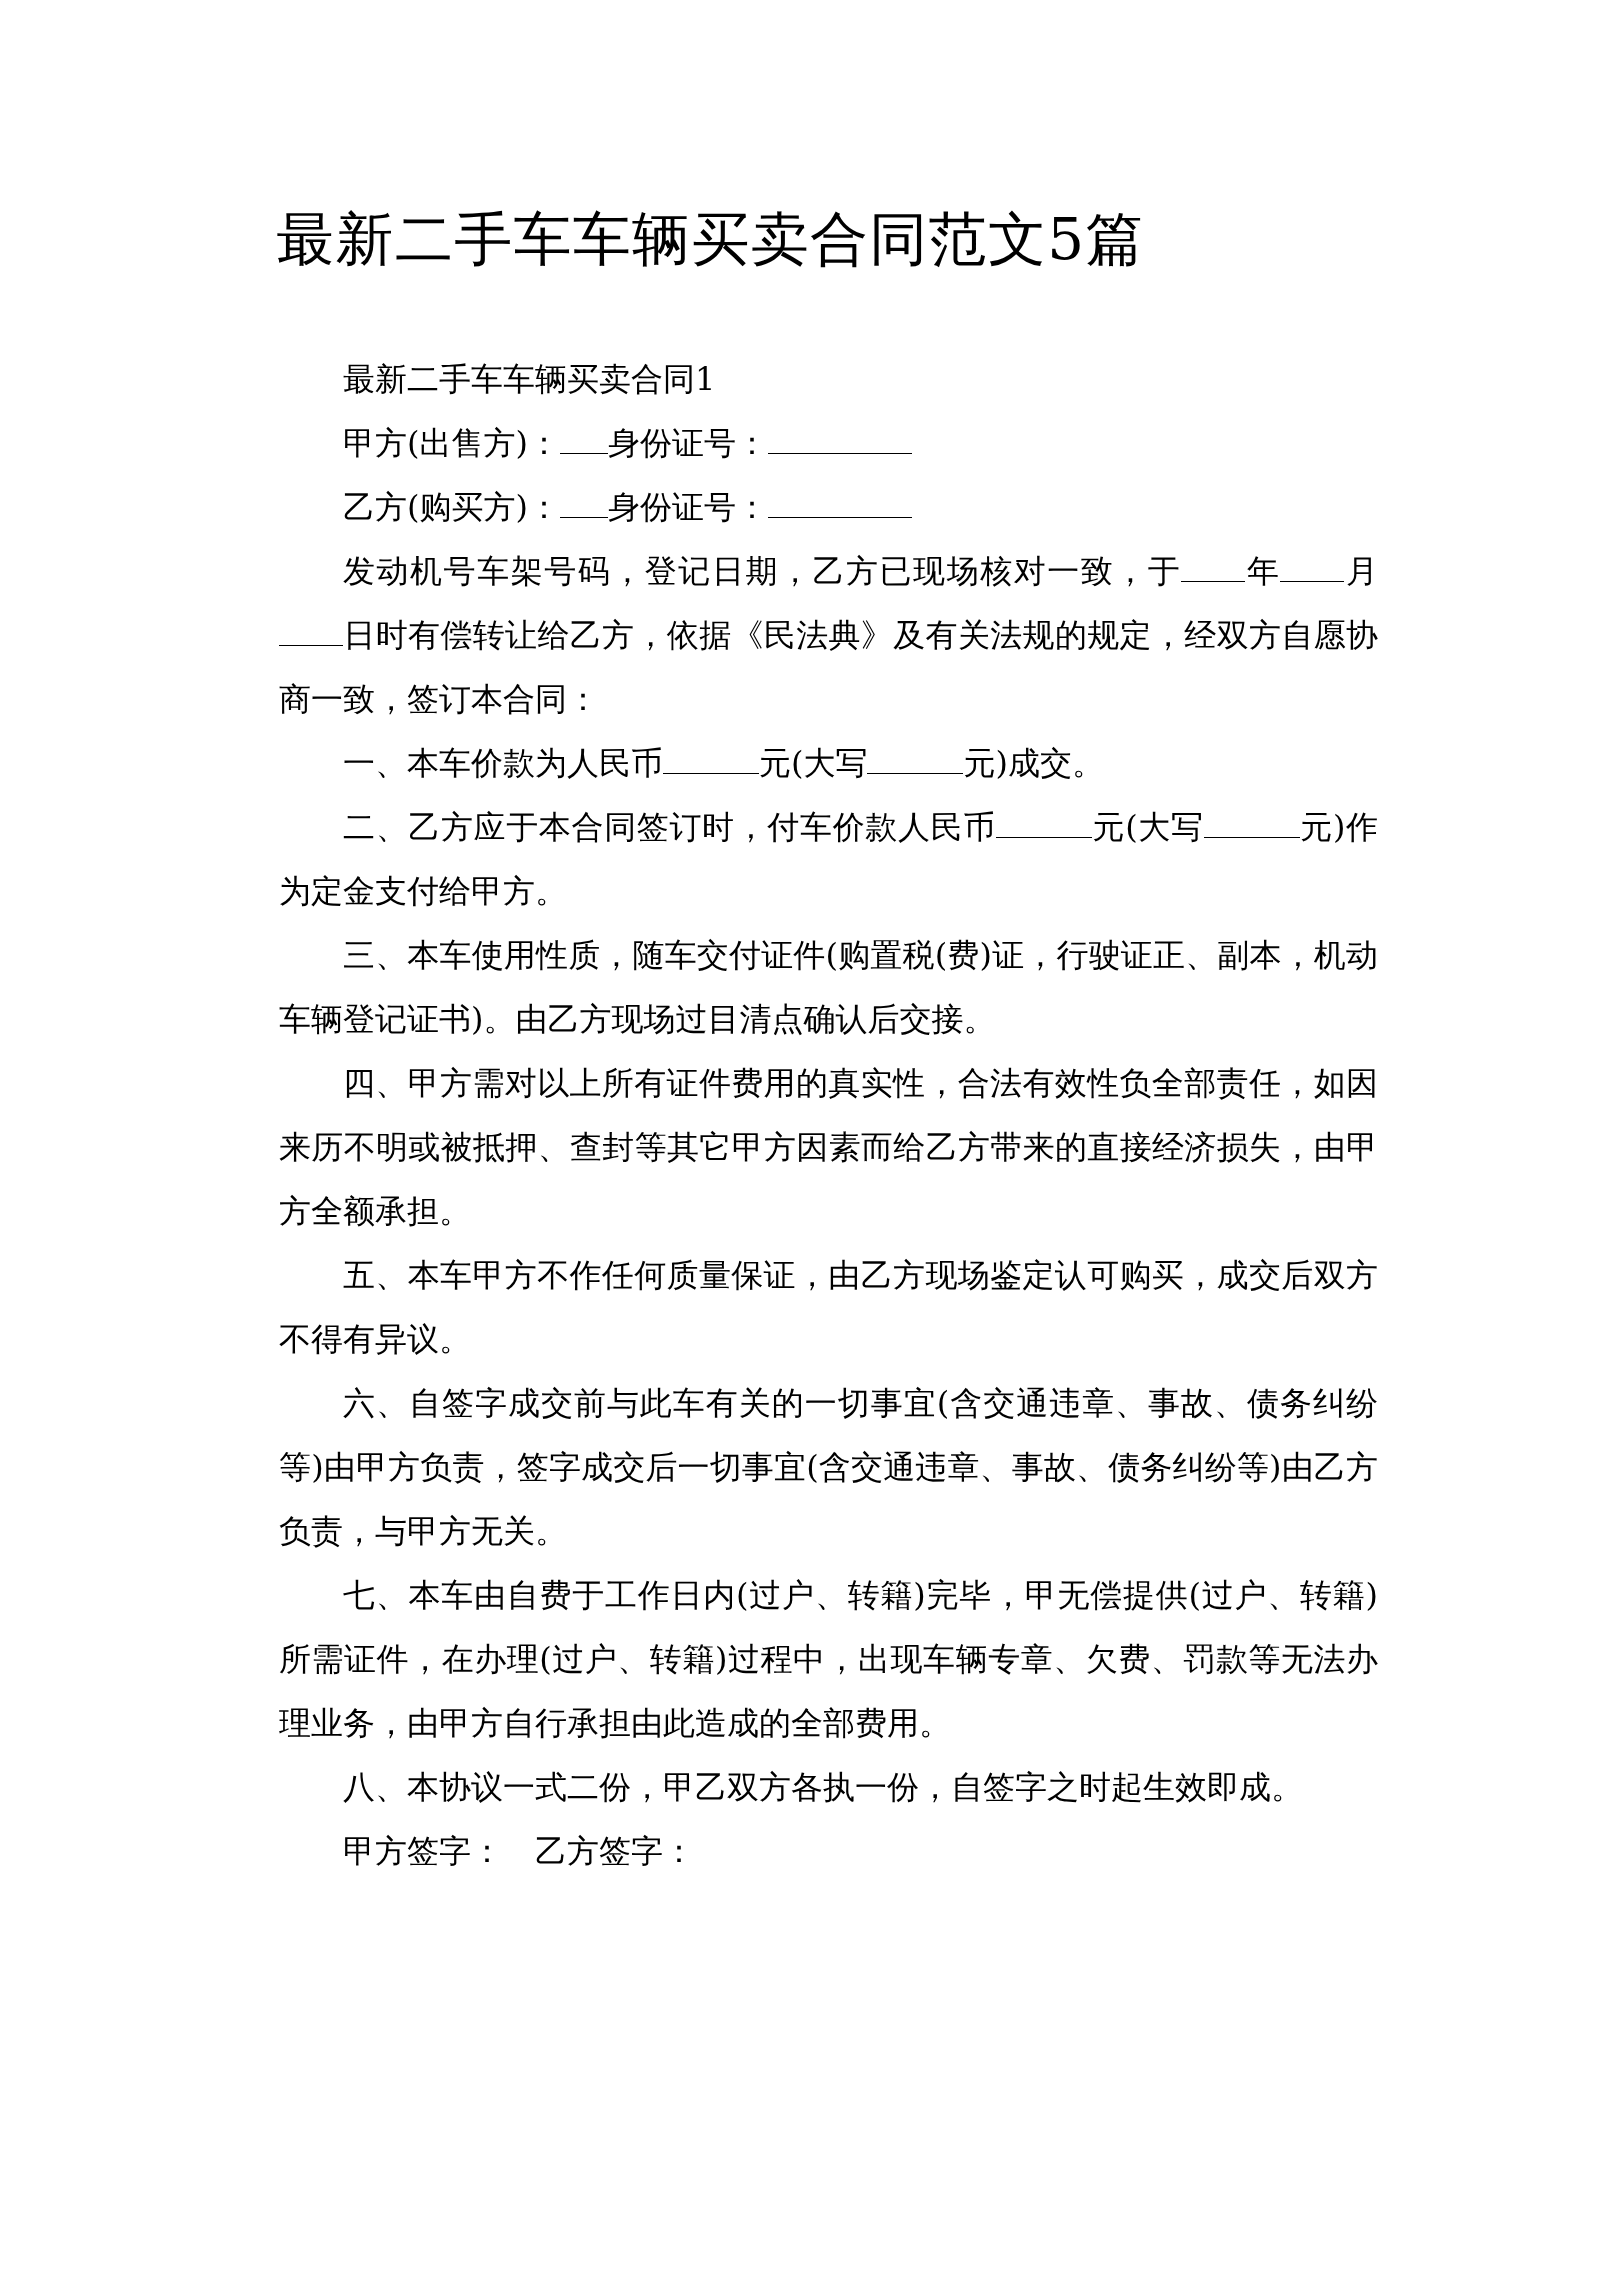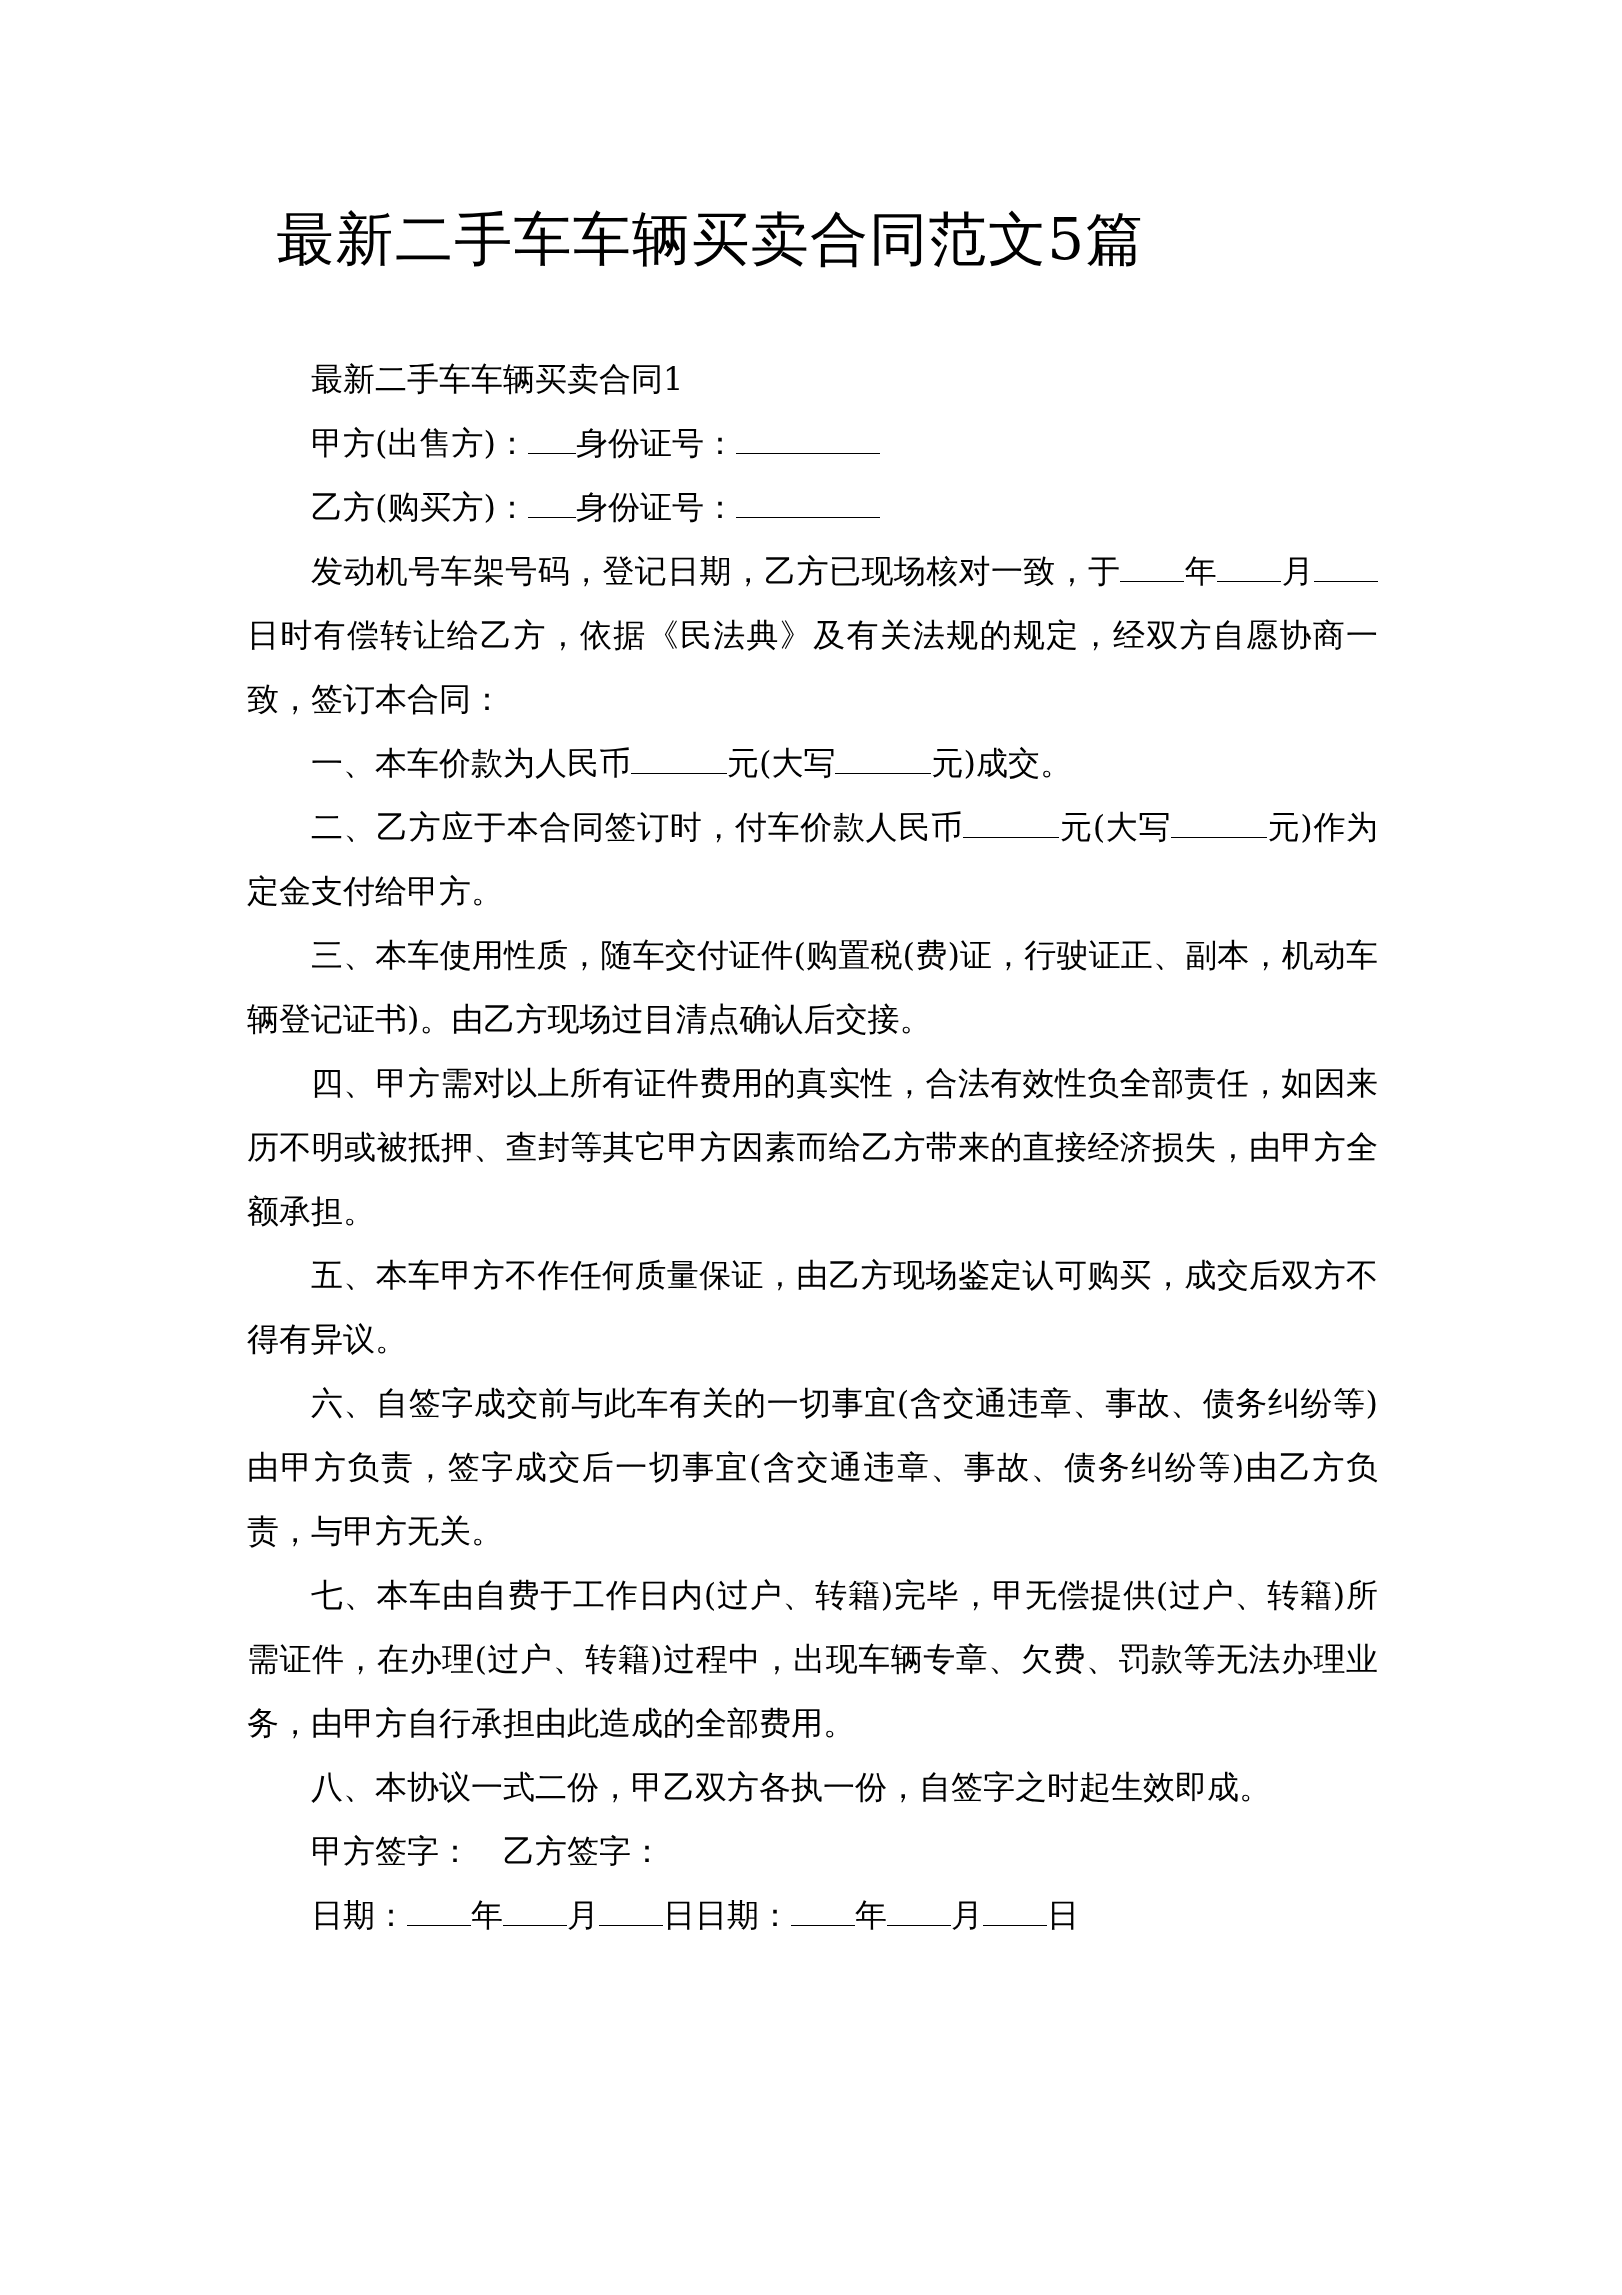--- a/index.html
+++ b/index.html
@@ -11,21 +11,21 @@
     .page { position: absolute; left: 0; top: 0; width: 1623px; height: 2295px; background: #fff; }
     .title {
       position: absolute; left: 0; width: 1421px; top: 200px;
       text-align: center; font-size: 58px; line-height: 79px; letter-spacing: 1.3px;
     }
     .body {
       position: absolute; left: 247px; top: 347px; width: 1131px;
       font-size: 32px; line-height: 64px;
     }
     .p { margin: 0; text-align: justify; text-align-last: left; }
-    .ind { text-indent: 64px; }
+    .ind { text-indent: 64px; margin-left: 32px; }
     .blank { display: inline-block; border-bottom: 1.3px solid #000; height: 0.9em; vertical-align: baseline; }
     .b1 { width: 48px; }
     .b2 { width: 64px; }
     .b3 { width: 96px; }
     .b4 { width: 144px; }
   </style>
 </head>
 <body>
 
 <div class="page">
@@ -47,17 +47,16 @@
 
     <p class="p ind">三、本车使用性质，随车交付证件(购置税(费)证，行驶证正、副本，机动车辆登记证书)。由乙方现场过目清点确认后交接。</p>
     <p class="p ind">四、甲方需对以上所有证件费用的真实性，合法有效性负全部责任，如因来历不明或被抵押、查封等其它甲方因素而给乙方带来的直接经济损失，由甲方全额承担。</p>
     <p class="p ind">五、本车甲方不作任何质量保证，由乙方现场鉴定认可购买，成交后双方不得有异议。</p>
     <p class="p ind">六、自签字成交前与此车有关的一切事宜(含交通违章、事故、债务纠纷等)由甲方负责，签字成交后一切事宜(含交通违章、事故、债务纠纷等)由乙方负责，与甲方无关。</p>
     <p class="p ind">七、本车由自费于工作日内(过户、转籍)完毕，甲无偿提供(过户、转籍)所需证件，在办理(过户、转籍)过程中，出现车辆专章、欠费、罚款等无法办理业务，由甲方自行承担由此造成的全部费用。</p>
     <p class="p ind">八、本协议一式二份，甲乙双方各执一份，自签字之时起生效即成。</p>
 
     <p class="p ind">甲方签字：　乙方签字：</p>
 
-    <p class="p ind"><span>日期：</span><span class="blank b2"></span><span>年</span><span class="blank b2"></span><span>月</span><span class="blank b2"></span><span>日日期：</span><span class="blank b2"></span><span>年</span><span class="blank b2"></span><span>月</span><span class="blank b2"></span><span>日</span></p>
 
   </div>
 </div>
 
 
 </body></html>

